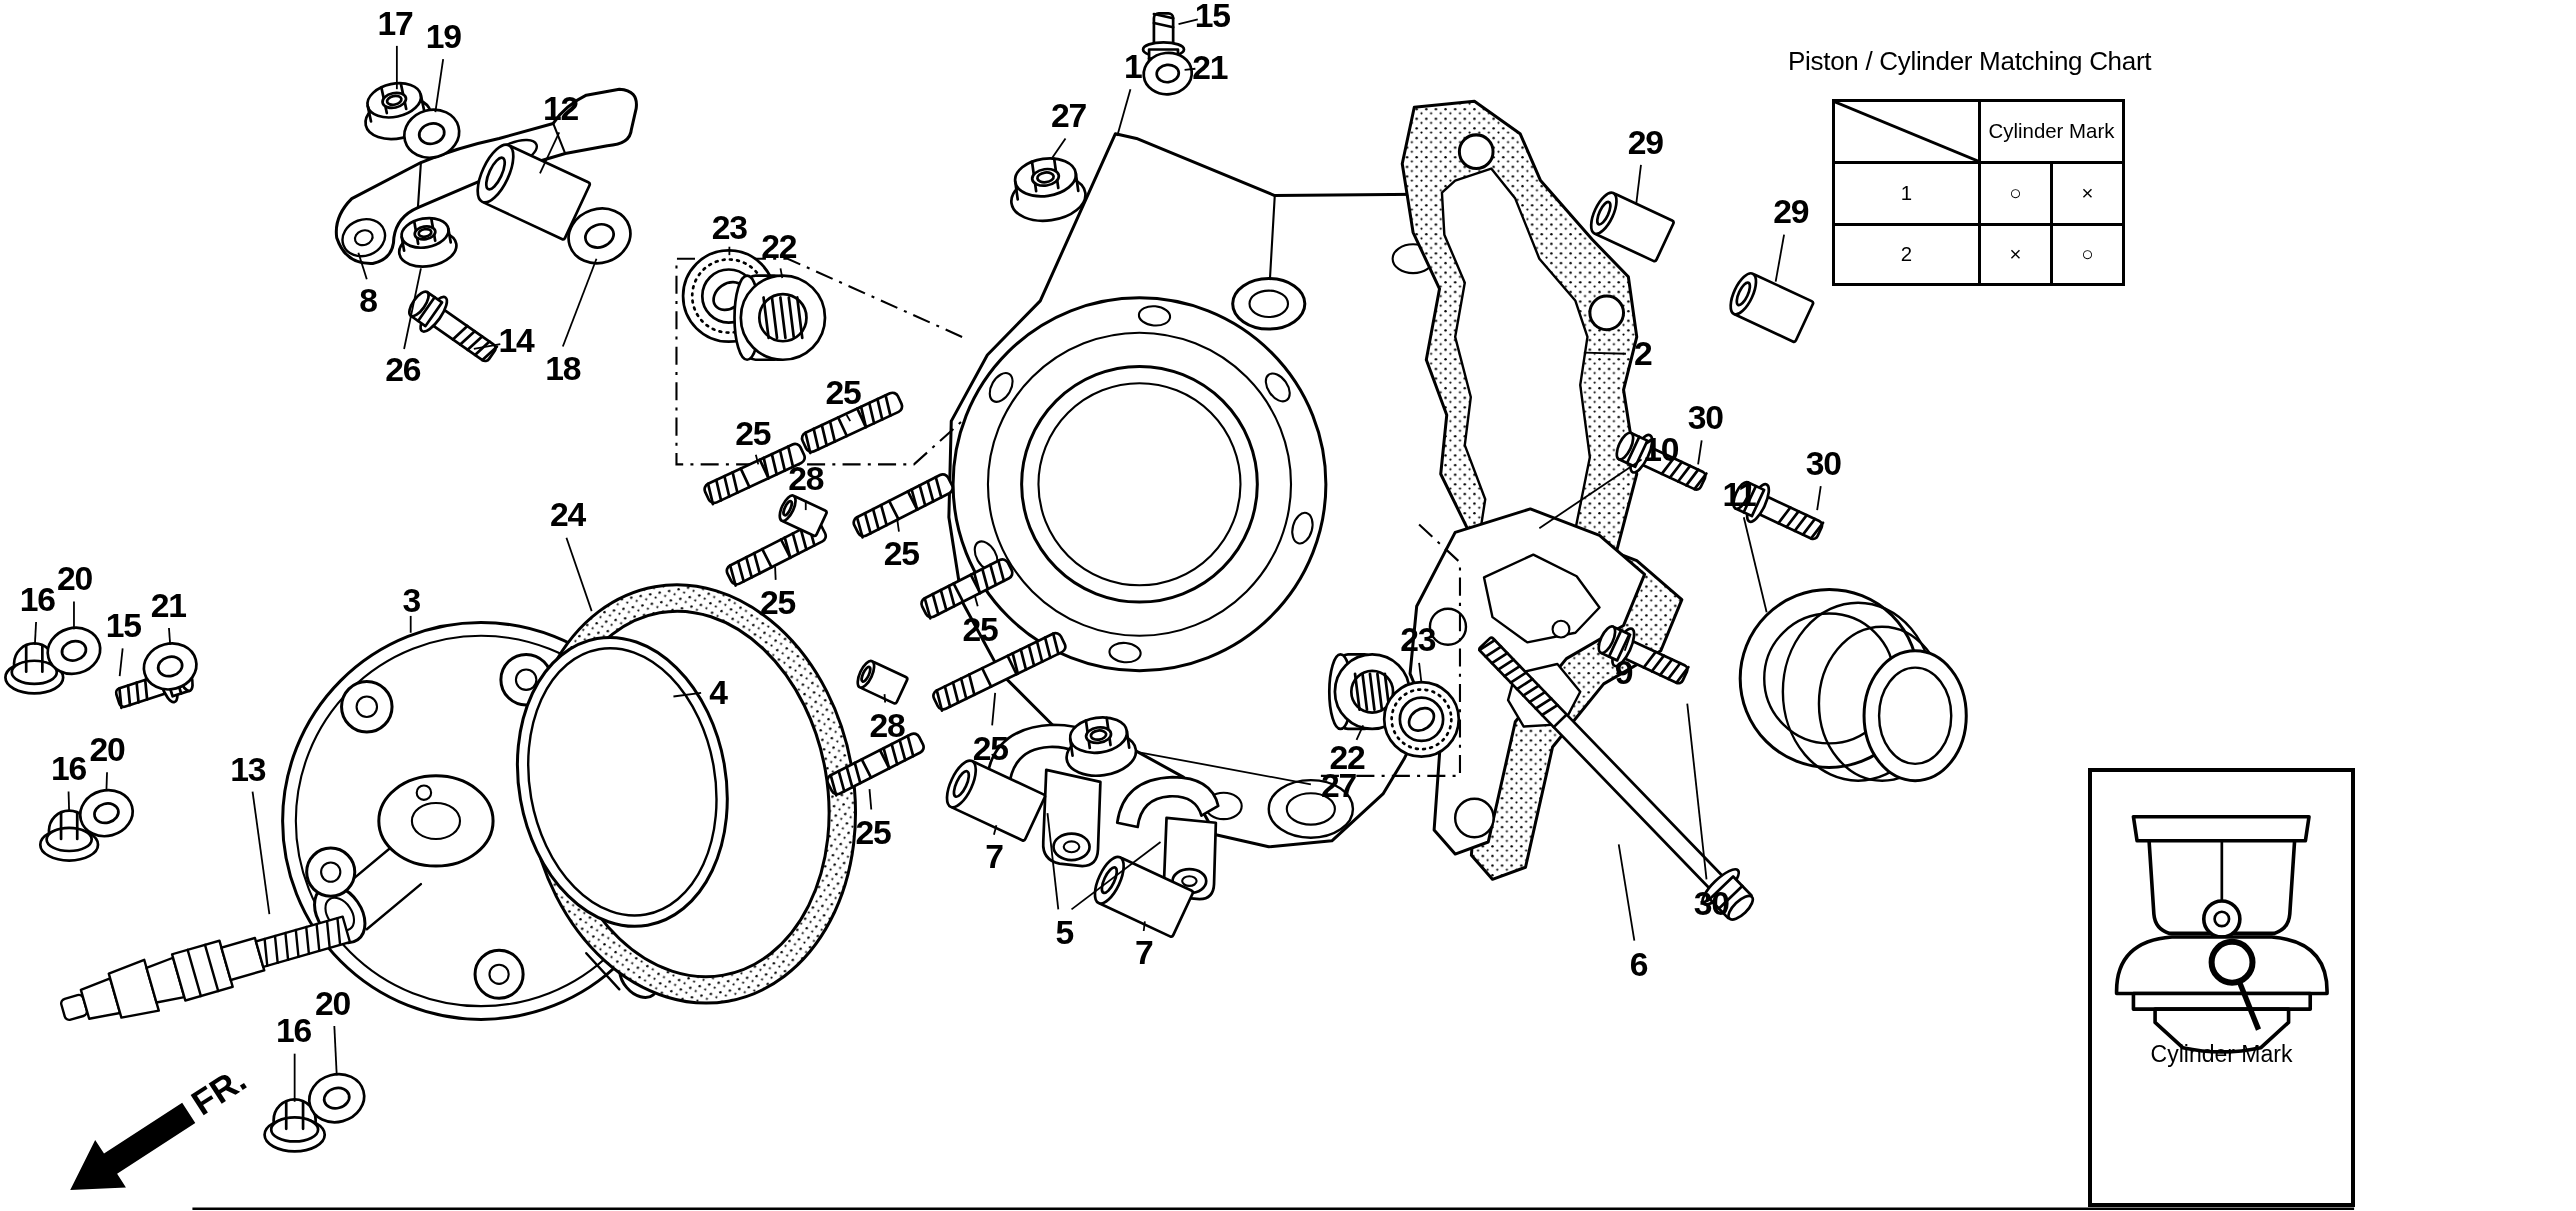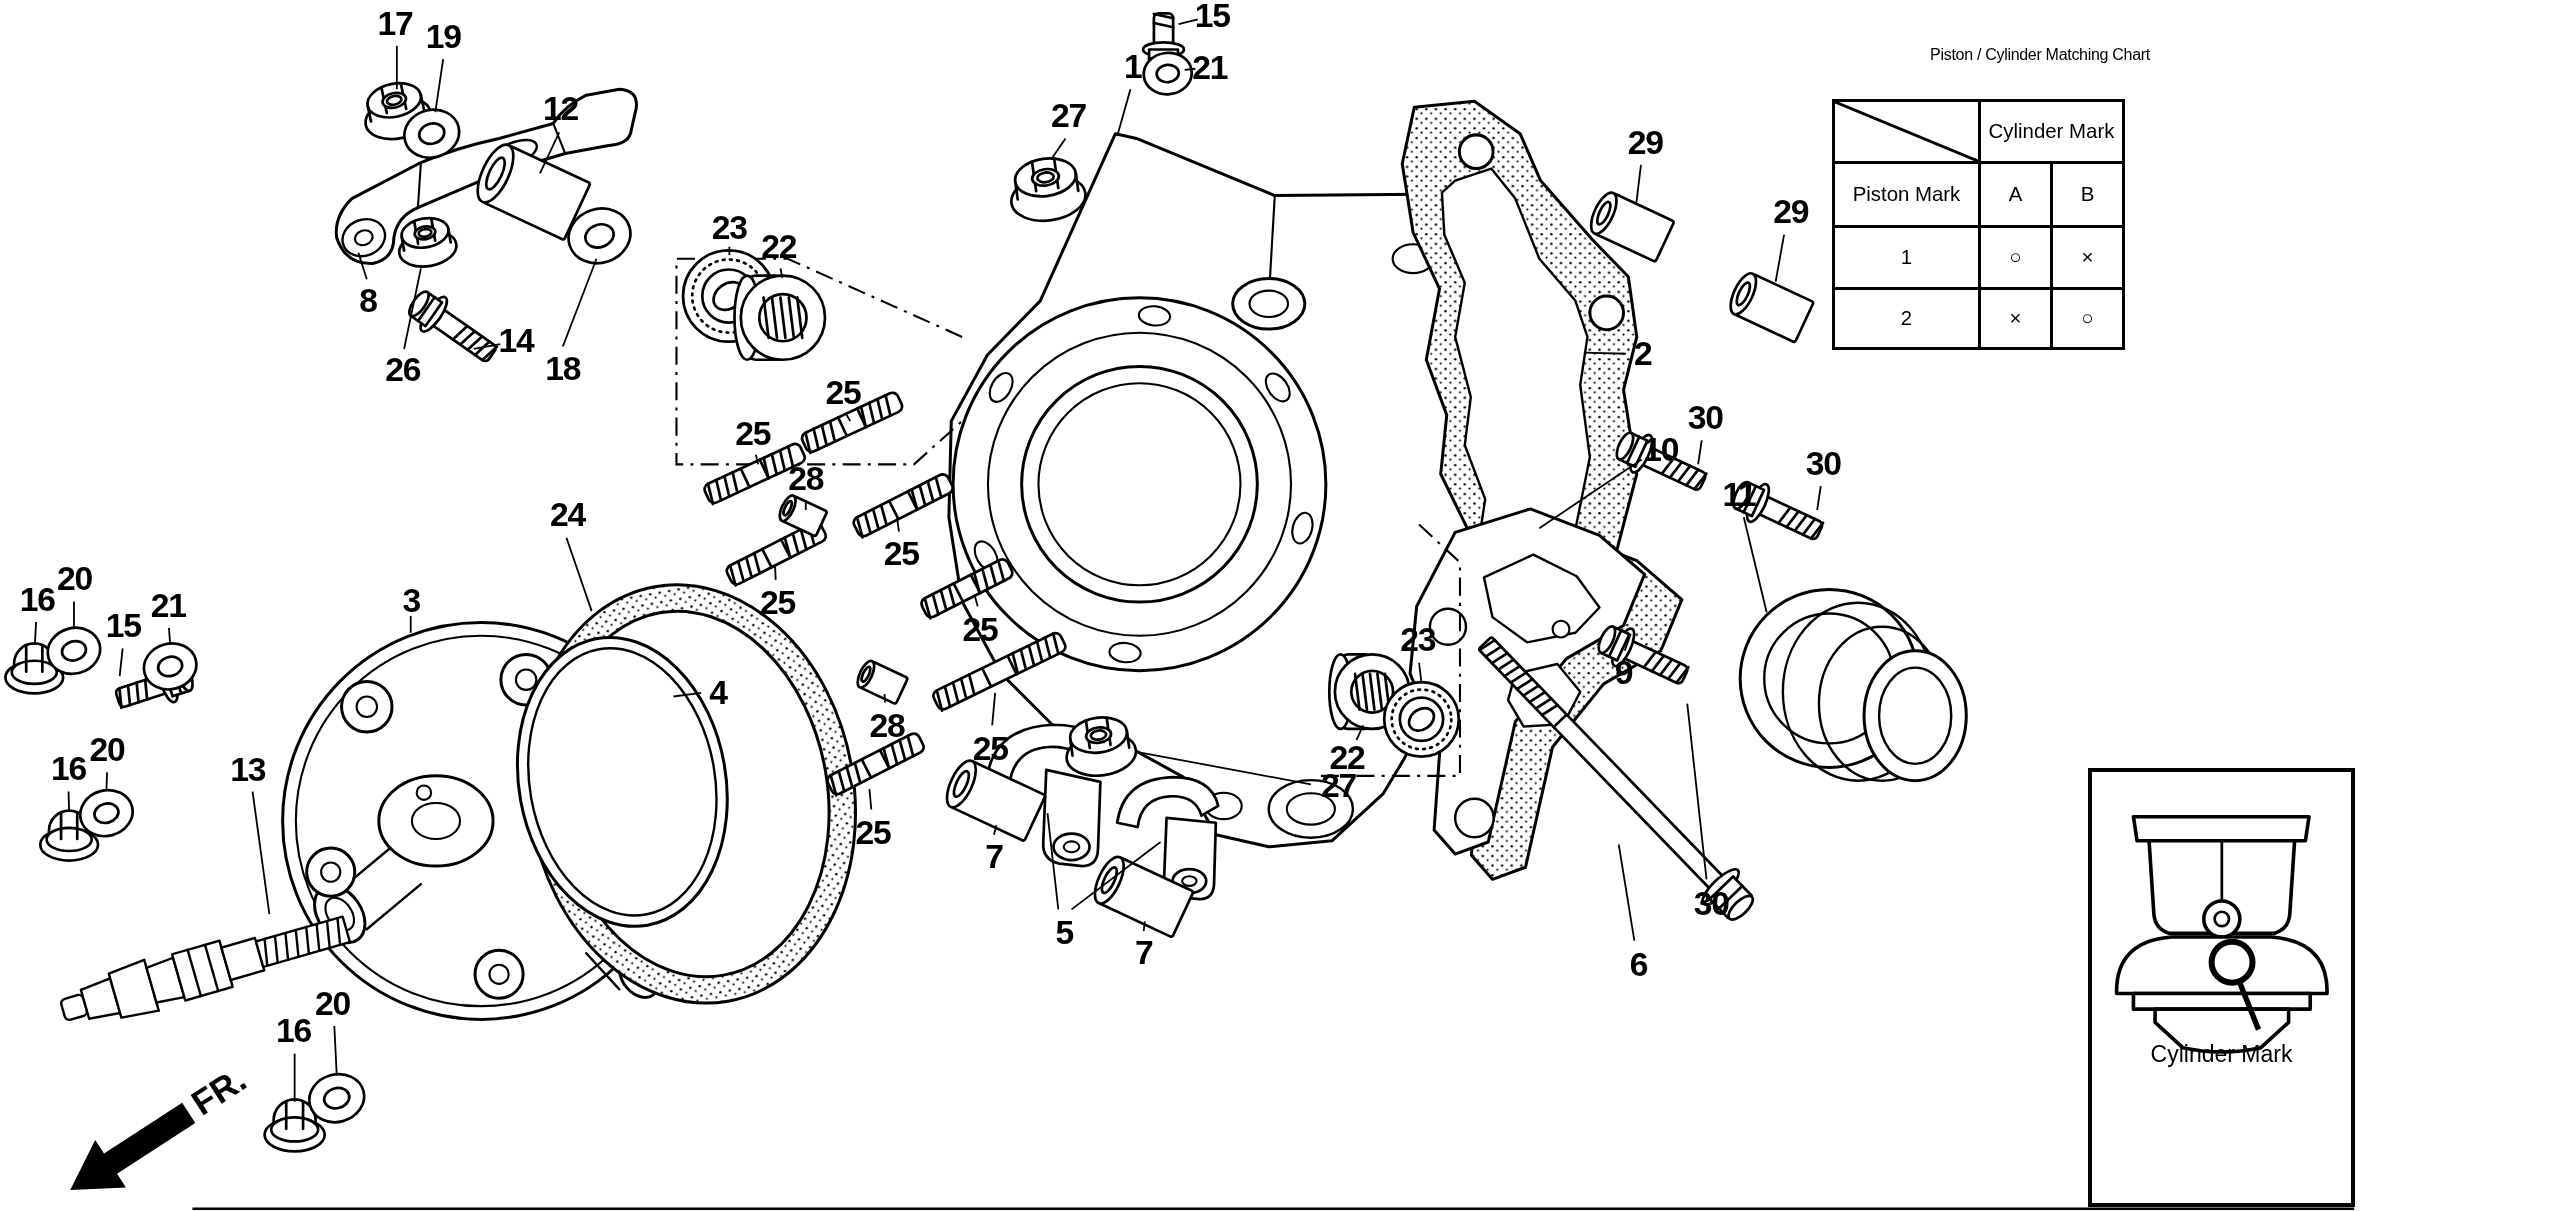--- a/index.html
+++ b/index.html
@@ -1,21 +1,21 @@
 <!DOCTYPE html>
 <html style="font-size:9.6px"><head>
 <meta charset="utf-8">
 <style>
   html,body{margin:0;padding:0;background:#e8e8e8;}
   #stage{position:relative;width:2576px;height:1212px;background:#ffffff;overflow:hidden;
          font-family:"Liberation Sans",sans-serif;padding-left:44px;}
   #art{position:absolute;left:0;top:0;width:2576px;height:1212px;}
   
-  .title{position:absolute;left:1862px;top:46px;width:356px;text-align:center;
-         font-size:16px;letter-spacing:-0.3px;color:#000;white-space:nowrap;}
+  .title{position:absolute;left:1788px;top:46px;width:356px;text-align:center;
+         font-size:26px;letter-spacing:-0.3px;color:#000;white-space:nowrap;}
   
   .tablewrap{position:absolute;left:1832px;top:99px;}
   table.match{border-collapse:collapse;table-layout:fixed;background:transparent;}
   table.match td{border:3px solid #000;text-align:center;vertical-align:middle;
                  font-size:20.4px;color:#000;padding:0;}
   table.match{border:1.8px solid #000;}
   td.c0{width:143px;}  td.c1{width:69px;}  td.c2{width:69px;}
   tr.r0 td{height:59px;} tr.r1 td{height:61px;} tr.r2 td{height:59px;} tr.r3 td{height:57px;}
   td.diag{position:relative;}
   td.diag svg{position:absolute;left:0;top:0;width:100%;height:100%;}
@@ -764,25 +764,20 @@
   <table class="match">
     <tbody>
           <tr class="r0">
       <td class="c0 diag">
         <svg viewBox="0 0 100 100" preserveAspectRatio="none">
           <line x1="0" y1="0" x2="100" y2="100" stroke="#000" stroke-width="3" vector-effect="non-scaling-stroke"></line>
         </svg>
       </td>
       <td class="c1" colspan="2">Cylinder Mark</td>
     </tr>
-    <tr class="r1">
-      <td class="c0">Piston Mark</td>
-      <td class="c1">A</td>
-      <td class="c2">B</td>
-    </tr>
     <tr class="r2">
       <td class="c0">1</td>
       <td class="c1 mark">○</td>
       <td class="c2 mark">×</td>
     </tr>
     <tr class="r3">
       <td class="c0">2</td>
       <td class="c1 mark">×</td>
       <td class="c2 mark">○</td>
     </tr>

